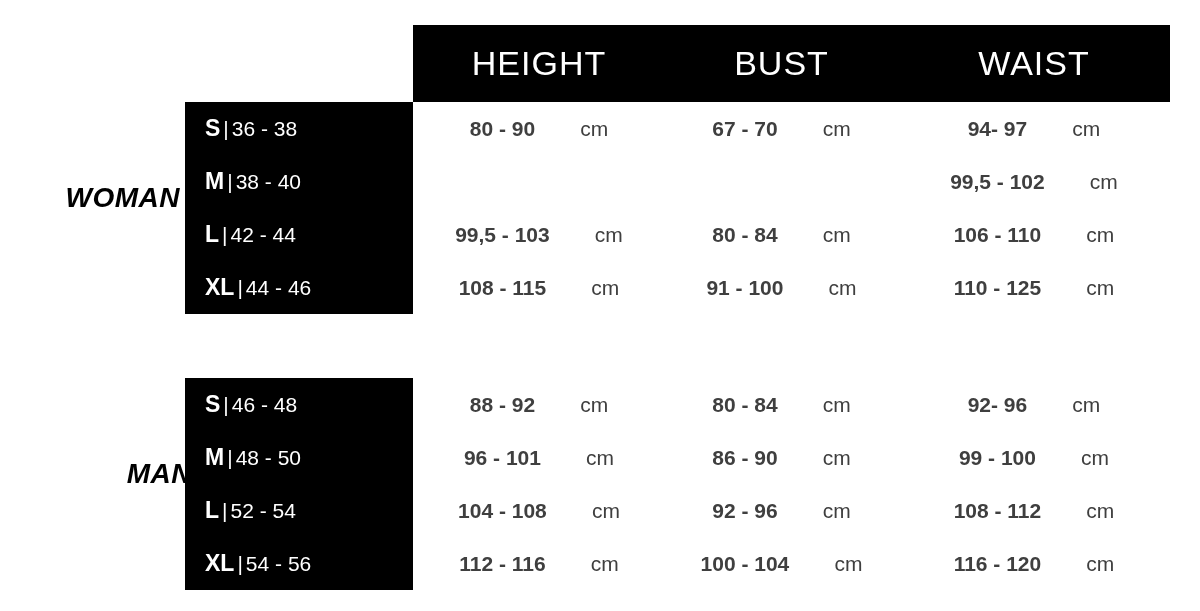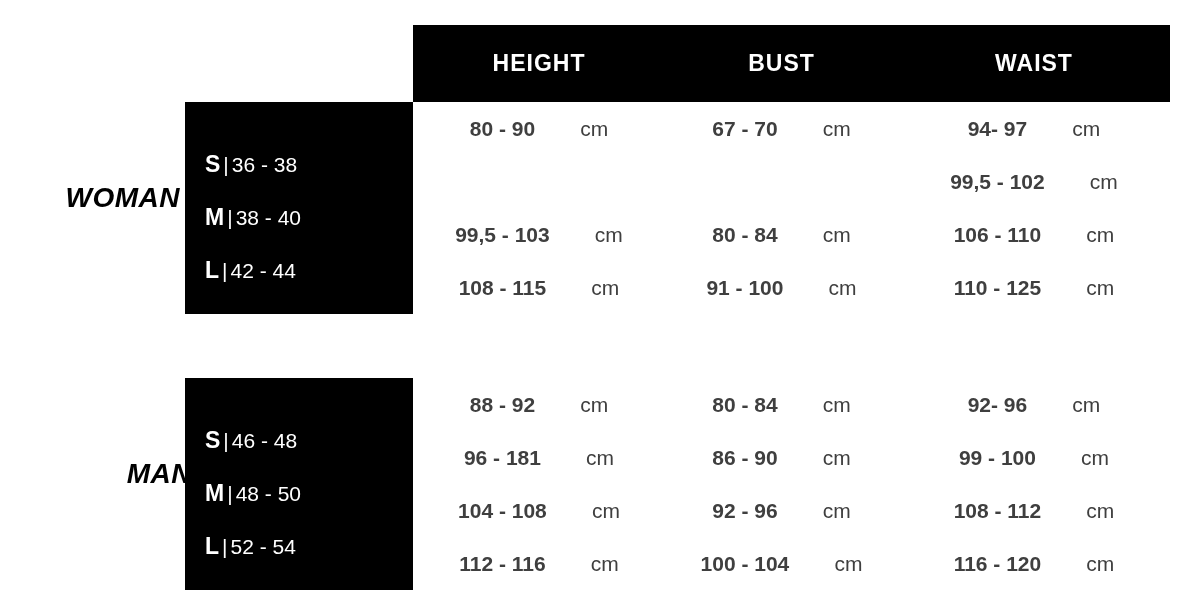--- a/index.html
+++ b/index.html
@@ -31,23 +31,23 @@
     height: 77px;
     background: #000000;
   }
   .header-cell {
     position: absolute;
     top: 25px;
     height: 77px;
     line-height: 77px;
     text-align: center;
     color: #ffffff;
-    font-size: 23px;
+    font-size: 34px;
     letter-spacing: 1px;
-    font-weight: 700;
+    font-weight: 400;
   }
   .hc1 { left: 413px; width: 252px; }
   .hc2 { left: 665px; width: 233px; }
   .hc3 { left: 898px; width: 272px; }
 
   
   .group-label {
     position: absolute;
     font-style: italic;
     font-weight: bold;
@@ -81,21 +81,20 @@
     position: absolute;
     left: 185px;
     width: 228px;
     height: 53px;
     line-height: 53px;
     color: #ffffff;
     font-size: 21px;
     padding-left: 20px;
     box-sizing: border-box;
     white-space: nowrap;
-    margin-top: 36px;
   }
   .size-cell .sz {
     font-weight: bold;
     font-size: 23px;
   }
   .size-cell .sep {
     font-weight: normal;
     padding: 0 3px;
   }
   .size-cell .rng {
@@ -222,21 +221,21 @@
       <span class="v">92- 96</span>
       <span class="u">cm</span>
     </div>
   </div>
 
   <div class="row" style="top:431px;">
     <div class="size-cell">
       <span class="sz">M</span><span class="sep">|</span><span class="rng">48 - 50</span>
     </div>
     <div class="meas m1">
-      <span class="v">96 - 181</span>
+      <span class="v">96 - 101</span>
       <span class="u">cm</span>
     </div>
     <div class="meas m2">
       <span class="v">86 - 90</span>
       <span class="u">cm</span>
     </div>
     <div class="meas m3">
       <span class="v">99 - 100</span>
       <span class="u">cm</span>
     </div>

